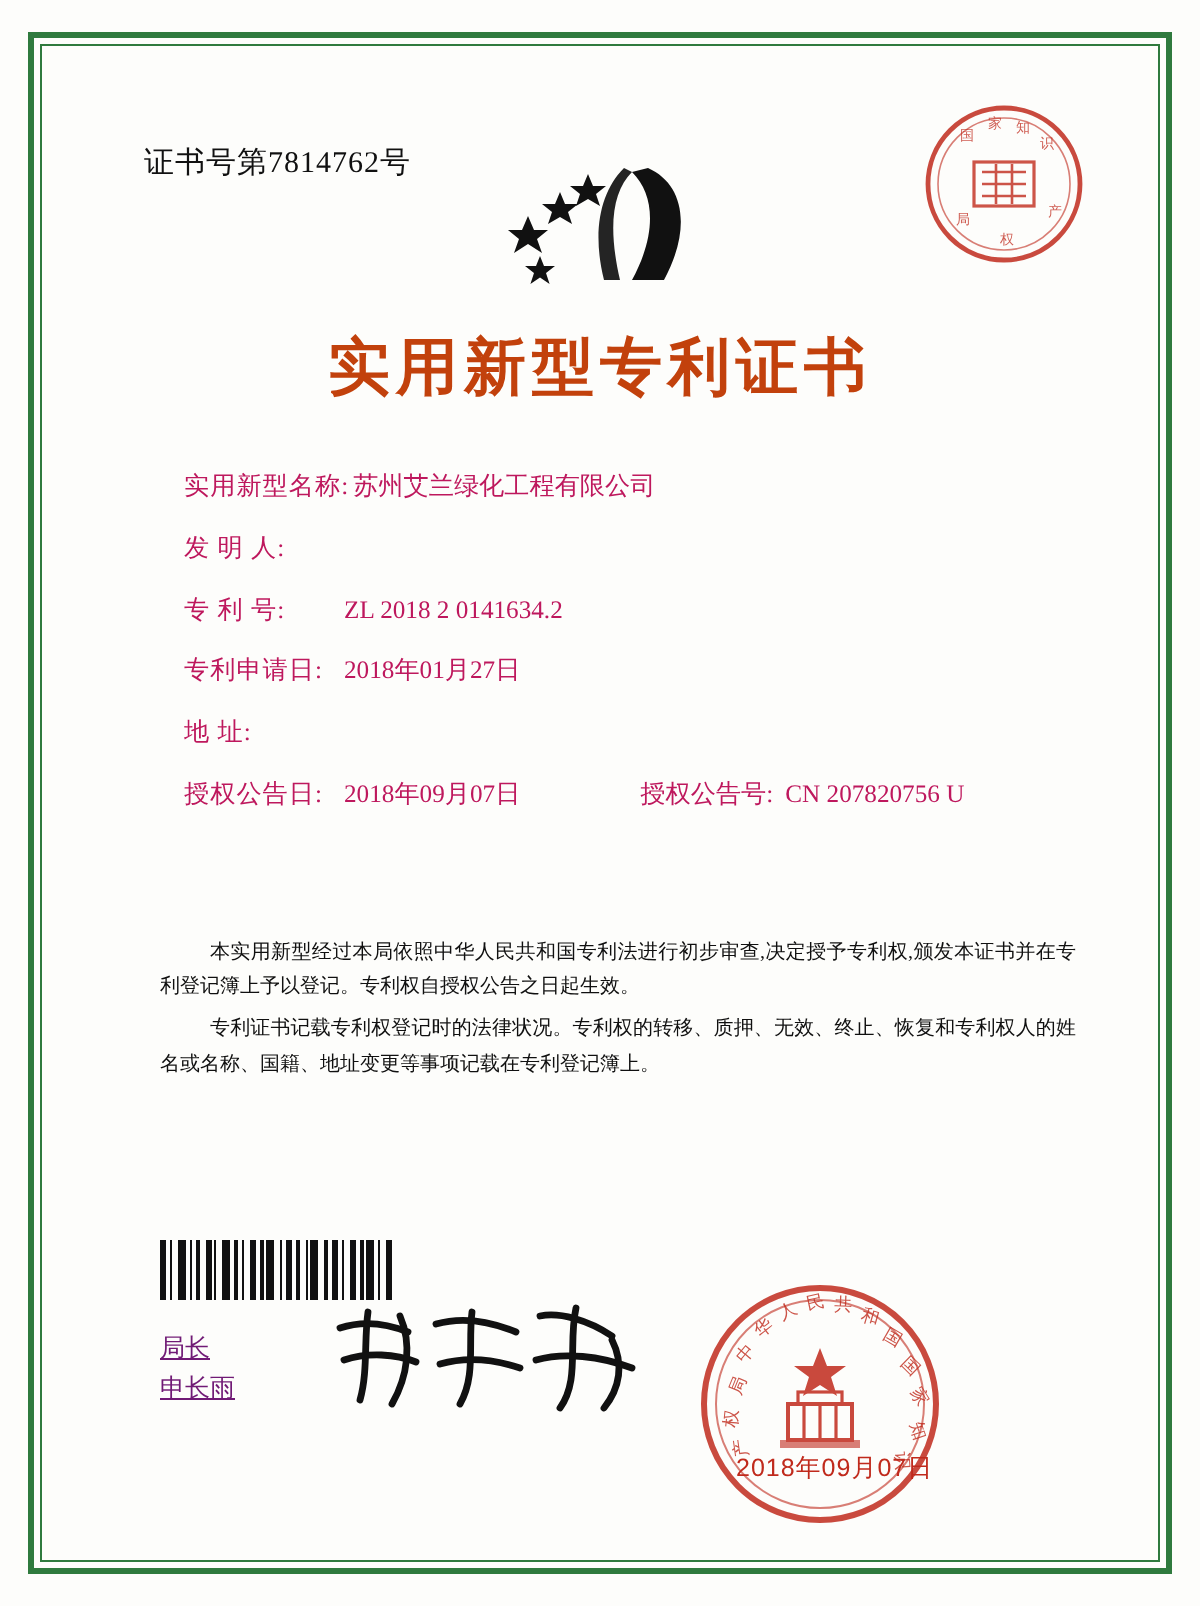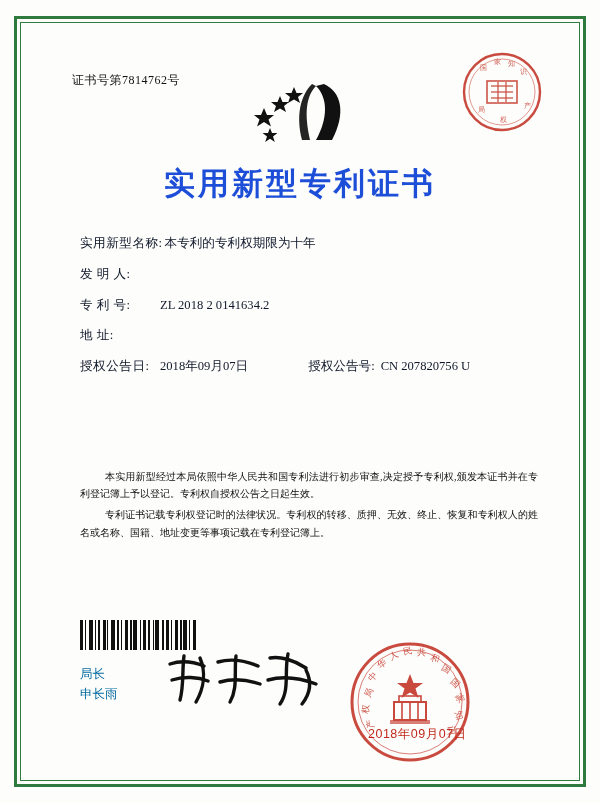--- a/index.html
+++ b/index.html
@@ -38,21 +38,21 @@
     bottom: 22px;
     border: 1px solid #2f7a3e;
     box-sizing: border-box;
   }
 
   
   .cert-no {
     position: absolute;
     left: 72px;
     top: 72px;
-    font-size: 12px;
+    font-size: 15px;
     letter-spacing: 0.5px;
     color: #111;
     white-space: nowrap;
   }
 
   
   .emblem {
     position: absolute;
     left: 246px;
     top: 78px;
@@ -73,38 +73,39 @@
   
   .doc-title {
     position: absolute;
     left: 0;
     right: 0;
     top: 163px;
     text-align: center;
     font-size: 31px;
     font-weight: bold;
     letter-spacing: 3px;
-    color: #1d4ed8;
+    color: #c2410c;
     font-family: "DejaVu Serif", "Liberation Serif", serif;
   }
 
   
   .fields {
     position: absolute;
     left: 80px;
     top: 234px;
     right: 60px;
   }
   .field-row {
     display: flex;
     align-items: center;
     margin-bottom: 12.5px;
     font-size: 12.6px;
-    color: #0f172a;
+    color: #be185d;
     line-height: 1.45;
+    margin-left: 12px;
   }
   .field-label {
     flex: 0 0 auto;
     min-width: 78px;
     white-space: nowrap;
     letter-spacing: 0.5px;
   }
   .field-value {
     flex: 1 1 auto;
     padding-left: 2px;
@@ -158,21 +159,22 @@
     height: 100%;
   }
 
   
   .sig-label {
     position: absolute;
     left: 80px;
     top: 664px;
     font-size: 12.5px;
     line-height: 1.6;
-    color: #0369a1;
+    color: #701a75;
+    text-decoration: underline;
   }
   .sig-script {
     position: absolute;
     left: 160px;
     top: 648px;
     width: 170px;
     height: 62px;
   }
 
   
@@ -238,28 +240,32 @@
         <text x="18" y="62">局</text>
       </g>
     </svg>
   </div>
 
   <div class="doc-title">实用新型专利证书</div>
 
   <div class="fields">
     <div class="field-row">
       <span class="field-label">实用新型名称:</span>
-      <span class="field-value">本专利的专利权期限为十年</span>
+      <span class="field-value">苏州艾兰绿化工程有限公司</span>
     </div>
     <div class="field-row">
       <span class="field-label">发 明 人:</span>
     </div>
     <div class="field-row">
       <span class="field-label">专 利 号:</span>
       <span class="field-value">ZL 2018 2 0141634.2</span>
+    </div>
+    <div class="field-row">
+      <span class="field-label">专利申请日:</span>
+      <span class="field-value">2018年01月27日</span>
     </div>
     <div class="field-row">
       <span class="field-label">地 址:</span>
     </div>
     <div class="field-row inline-two">
       <span class="field-label">授权公告日:</span>
       <span class="field-value">2018年09月07日</span>
       <span class="field-label2">授权公告号:</span>
       <span class="field-value2">CN 207820756 U</span>
     </div>

